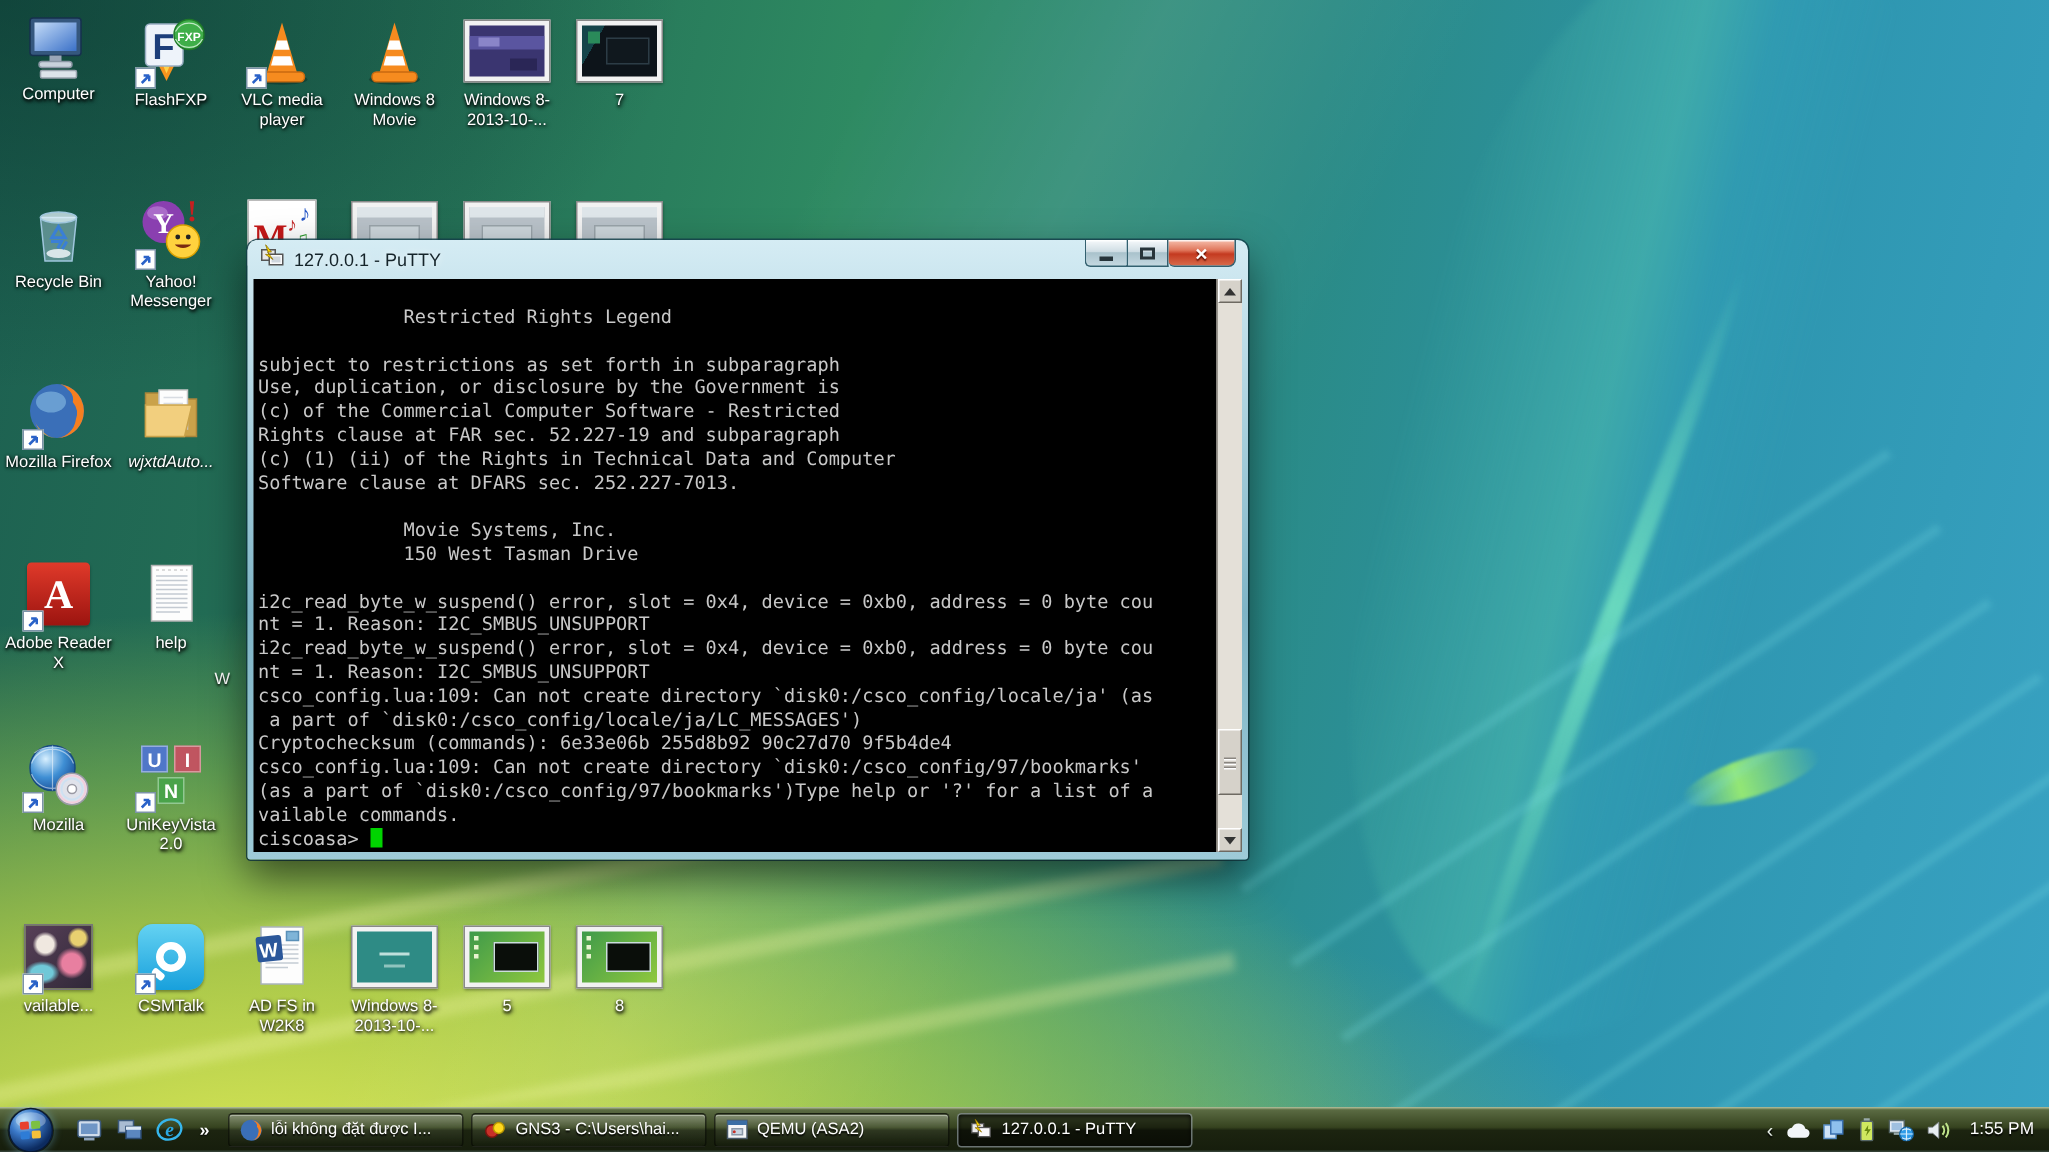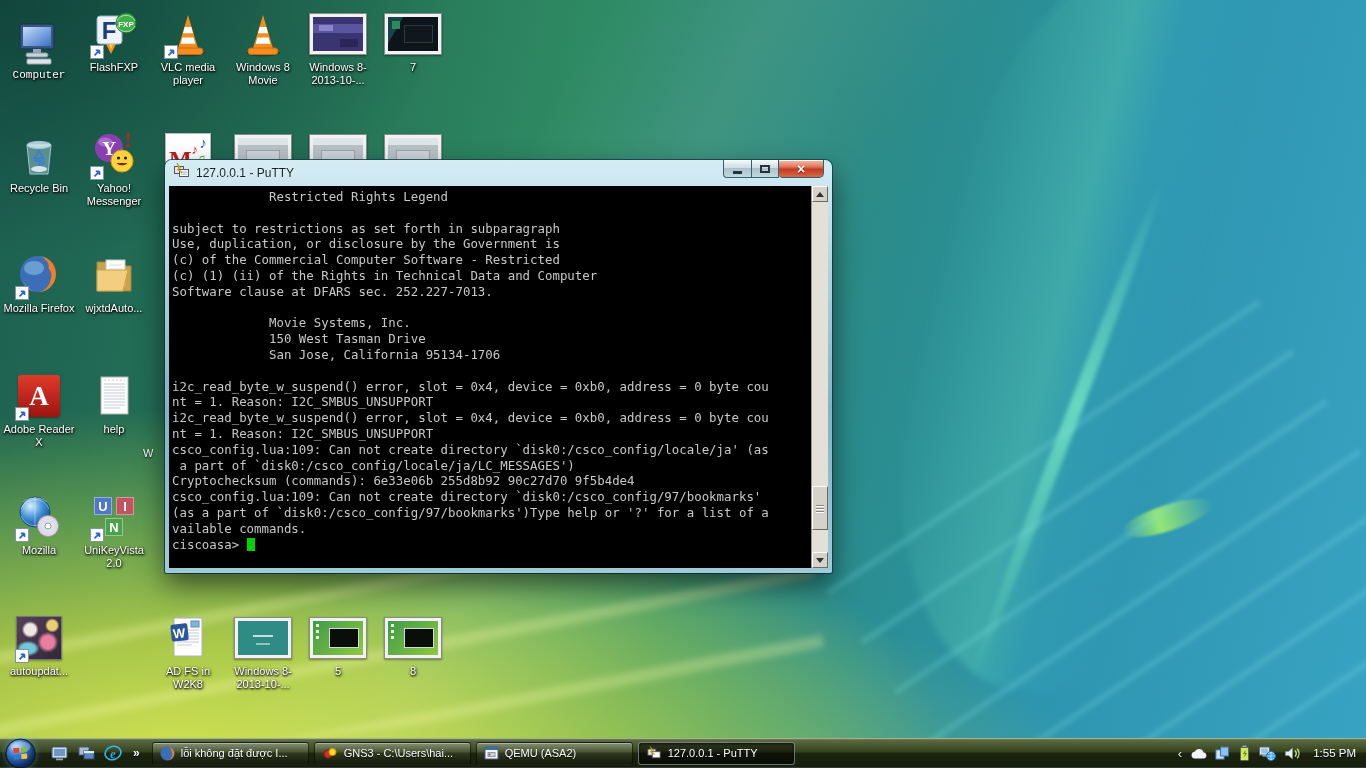--- a/index.html
+++ b/index.html
@@ -60,21 +60,21 @@
         background:linear-gradient(#f6f9fb 0%, #cfdde4 45%, #a9c2cc 50%, #c4d8e0 100%);
         box-shadow:inset 0 1px 0 rgba(255,255,255,0.8); cursor:pointer; }
   .wb.min { width:29px; border-radius:0 0 0 4px; }
   .wb.max { width:27px; border-left:none; }
   .wb.close { width:45px; border-left:none; border-radius:0 0 5px 4px;
         background:linear-gradient(#f6c0ae 0%, #e0765b 40%, #c43a20 55%, #d86a4a 100%); }
   .glyph-min { width:9px; height:3px; background:#26343a; margin-top:7px; }
   .glyph-max { width:10px; height:8px; border:2px solid #26343a; background:transparent; }
   .glyph-close { color:#fff; font-weight:bold; font-size:14px; line-height:14px; text-shadow:0 1px 1px #5e1005; }
 
-  #term { position:absolute; left:4px; right:4px; top:26px; bottom:5px; background:#000; padding:3px 20px 0 3px; cursor:text; }
+  #term { position:absolute; left:4px; right:4px; top:26px; bottom:5px; background:#000; padding:17px 20px 0 3px; cursor:text; }
   .term-line { font-family:"DejaVu Sans Mono", monospace; font-size:12.4px; line-height:15.8px; color:#c8c8c8; white-space:pre; }
   #cursor { display:inline-block; width:8px; height:13px; background:#00d400; margin-left:8px; vertical-align:-2px; }
 
   
   #sb { position:absolute; top:0; right:0; bottom:0; width:17px; background:#e4e0d8; border-left:1px solid #9a968e; }
   .sb-btn { position:absolute; left:0; width:16px; height:16px; background:#d6d2ca;
             border:1px solid; border-color:#ffffff #6e6a62 #6e6a62 #ffffff; display:flex; align-items:center; justify-content:center; cursor:pointer; }
   .sb-up { top:0; } .sb-down { bottom:0; }
   .tri-up { width:0; height:0; border-left:4px solid transparent; border-right:4px solid transparent; border-bottom:5px solid #333; }
   .tri-down { width:0; height:0; border-left:4px solid transparent; border-right:4px solid transparent; border-top:5px solid #333; }
@@ -116,21 +116,21 @@
 <div id="desktop">
   <div class="streak st1"></div>
   <div class="streak st2"></div>
   <div class="streak st3"></div>
   <div class="streak st4"></div>
   <div class="streak st5"></div>
   <div class="streak st6"></div>
   <div class="streak st7"></div>
 
   <div id="icons">
-      <div class="icon-cell" style="left: 2px; top: 16px; font-family: Liberation Mono, monospace;">
+      <div class="icon-cell" style="left: 2px; top: 4px;">
         <div class="art">
           <svg width="48" height="48" viewBox="0 0 48 48">
             <defs>
               <linearGradient id="scrcomputer" x1="0" y1="0" x2="1" y2="1">
                 <stop offset="0" stop-color="#c4dcf8"></stop>
                 <stop offset="1" stop-color="#3b71c8"></stop>
               </linearGradient>
             </defs>
             <rect x="5" y="6" width="34" height="25" rx="2" fill="#35577e" stroke="#16304e"></rect>
             <rect x="8" y="9" width="28" height="19" fill="url(#scrcomputer)"></rect>
@@ -293,21 +293,21 @@
             <path d="M8 28 a15 15 0 0 0 14 13 a13 13 0 0 1 -9-5 a11 11 0 0 1 -5-8 z" fill="#f5a623" opacity="0.9"></path>
           </svg>
           <span class="shortcut-arrow">
             <svg width="10" height="10" viewBox="0 0 12 12">
               <path d="M3 10 L9 4 M9 4 h-4.5 M9 4 v4.5" stroke="#2a62c8" stroke-width="2" fill="none"></path>
             </svg>
           </span>
         </div>
         <div class="icon-label">Mozilla Firefox</div>
       </div>
-      <div class="icon-cell" style="left: 77px; top: 249px;">
+      <div class="icon-cell" style="left: 77px; top: 249px; font-style: italic;">
         <div class="art">
           <svg width="48" height="48" viewBox="0 0 48 48">
             <path d="M7 11 h13 l3 4 h18 v25 H7 z" fill="#caa24a" stroke="#a9843a"></path>
             <rect x="16" y="9" width="19" height="26" fill="#fdfdfd" stroke="#c8c8c8"></rect>
             <path d="M19 14 h13 M19 18 h13 M19 22 h13" stroke="#d8dce2" stroke-width="1"></path>
             <path d="M7 19 h31 l-5 21 H7 z" fill="#f2cf7e" stroke="#caa24a"></path>
           </svg>
         </div>
         <div class="icon-label">wjxtdAuto...</div>
       </div>
@@ -378,21 +378,35 @@
       </div>
       <div class="icon-cell" style="left: 2px; top: 612px;">
         <div class="art">
           <div class="art-tile" style="width:46px;height:44px;border:1px solid #777;background:radial-gradient(14px 14px at 30% 30%, #f0e8e0 0 40%, transparent 60%),radial-gradient(16px 16px at 70% 60%, #e87fa0 0 40%, transparent 65%),radial-gradient(18px 12px at 25% 75%, #70c8d8 0 40%, transparent 65%),radial-gradient(12px 12px at 80% 20%, #e8d070 0 40%, transparent 60%),linear-gradient(135deg,#584058,#302838);"></div>
           <span class="shortcut-arrow">
             <svg width="10" height="10" viewBox="0 0 12 12">
               <path d="M3 10 L9 4 M9 4 h-4.5 M9 4 v4.5" stroke="#2a62c8" stroke-width="2" fill="none"></path>
             </svg>
           </span>
         </div>
-        <div class="icon-label">autoupdat...</div>
+        <div class="icon-label">vailable...</div>
+      </div>
+      <div class="icon-cell" style="left: 77px; top: 612px;">
+        <div class="art">
+          <div class="art-tile" style="width:44px;height:44px;border-radius:10px;background:linear-gradient(#64d2f2,#18a0dc);display:flex;align-items:center;justify-content:center;position:relative;">
+            <span style="width:20px;height:20px;border:5px solid #fff;border-radius:50%;"></span>
+            <span style="position:absolute;left:9px;bottom:8px;width:9px;height:5px;background:#fff;transform:rotate(40deg);border-radius:2px;"></span>
+          </div>
+          <span class="shortcut-arrow">
+            <svg width="10" height="10" viewBox="0 0 12 12">
+              <path d="M3 10 L9 4 M9 4 h-4.5 M9 4 v4.5" stroke="#2a62c8" stroke-width="2" fill="none"></path>
+            </svg>
+          </span>
+        </div>
+        <div class="icon-label">CSMTalk</div>
       </div>
       <div class="icon-cell" style="left: 151px; top: 612px;">
         <div class="art">
           <svg width="48" height="48" viewBox="0 0 48 48">
             <rect x="10" y="4" width="28" height="38" fill="#fdfdfd" stroke="#aab4bc"></rect>
             <rect x="27" y="7" width="8" height="6" fill="#7fb4d8" stroke="#5a90b8"></rect>
             <g stroke="#c4ccd4" stroke-width="1">
               <path d="M13 16 h22 M13 19 h22 M13 22 h22 M13 25 h22 M13 28 h22 M13 31 h15"></path>
             </g>
             <rect x="7" y="10" width="17" height="17" rx="2" fill="#2b579a" transform="rotate(-6 15 18)"></rect>
@@ -464,26 +478,26 @@
           </div>
       </div>
     </div>
     <div id="term">
       <div id="termlines">
           <div class="term-line">             Restricted Rights Legend</div>
           <div class="term-line">&nbsp;</div>
           <div class="term-line">subject to restrictions as set forth in subparagraph</div>
           <div class="term-line">Use, duplication, or disclosure by the Government is</div>
           <div class="term-line">(c) of the Commercial Computer Software - Restricted</div>
+          <div class="term-line">Rights clause at FAR sec. 52.227-19 and subparagraph</div>
           <div class="term-line">(c) (1) (ii) of the Rights in Technical Data and Computer</div>
           <div class="term-line">Software clause at DFARS sec. 252.227-7013.</div>
           <div class="term-line">&nbsp;</div>
           <div class="term-line">             Movie Systems, Inc.</div>
           <div class="term-line">             150 West Tasman Drive</div>
-          <div class="term-line">             San Jose, California 95134-1706</div>
           <div class="term-line">&nbsp;</div>
           <div class="term-line">i2c_read_byte_w_suspend() error, slot = 0x4, device = 0xb0, address = 0 byte cou</div>
           <div class="term-line">nt = 1. Reason: I2C_SMBUS_UNSUPPORT</div>
           <div class="term-line">i2c_read_byte_w_suspend() error, slot = 0x4, device = 0xb0, address = 0 byte cou</div>
           <div class="term-line">nt = 1. Reason: I2C_SMBUS_UNSUPPORT</div>
           <div class="term-line">csco_config.lua:109: Can not create directory `disk0:/csco_config/locale/ja' (as</div>
           <div class="term-line"> a part of `disk0:/csco_config/locale/ja/LC_MESSAGES')</div>
           <div class="term-line">Cryptochecksum (commands): 6e33e06b 255d8b92 90c27d70 9f5b4de4</div>
           <div class="term-line">csco_config.lua:109: Can not create directory `disk0:/csco_config/97/bookmarks'</div>
           <div class="term-line">(as a part of `disk0:/csco_config/97/bookmarks')Type help or '?' for a list of a</div>

